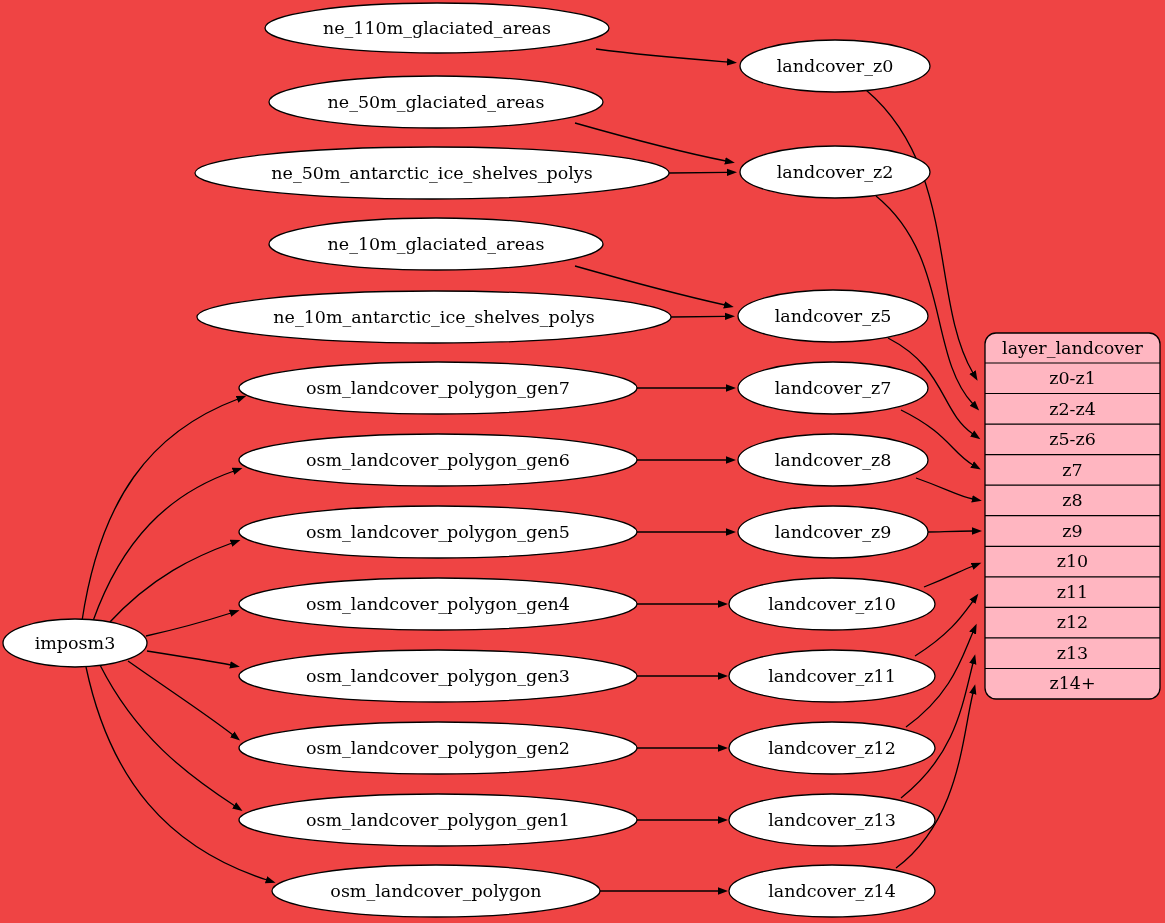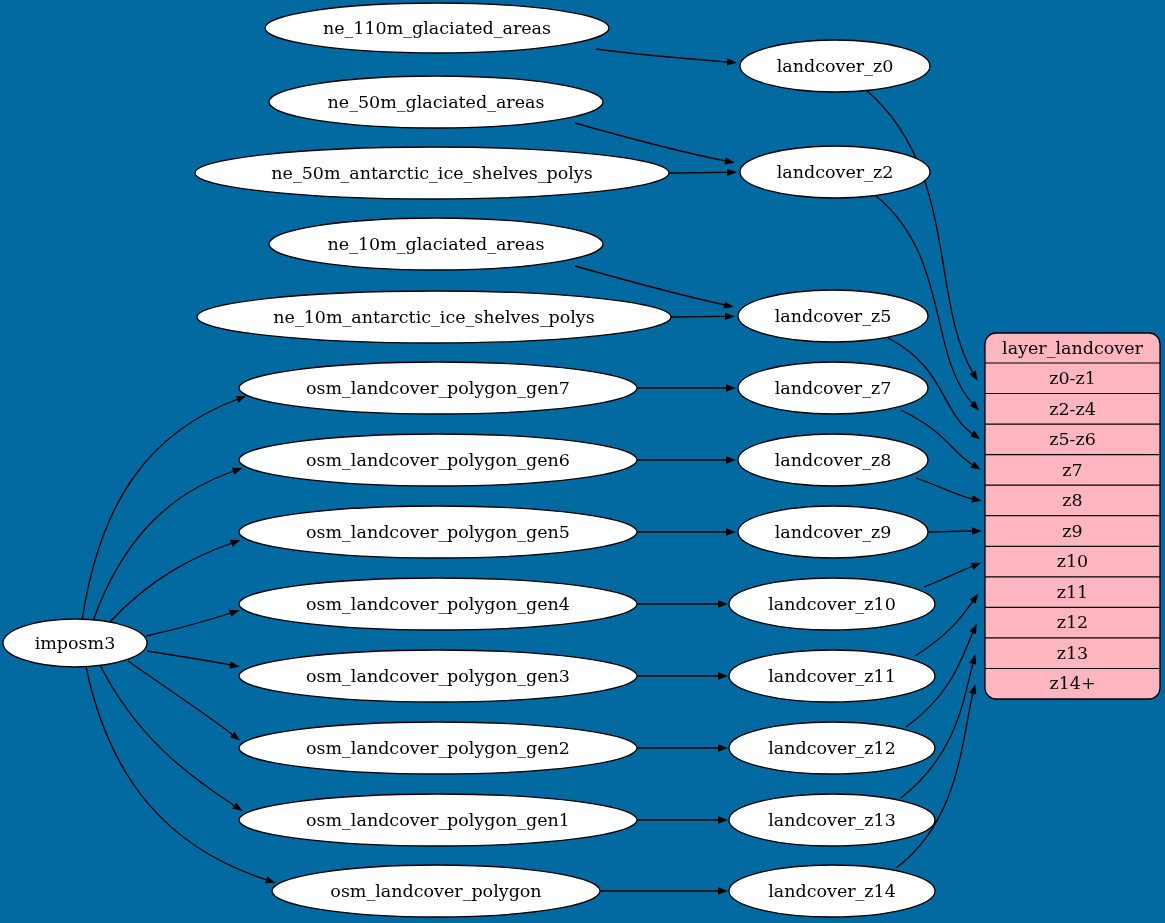--- a/index.html
+++ b/index.html
@@ -4,21 +4,21 @@
 <style>
   html, body {
     margin: 0;
     padding: 0;
     background: #ffffff;
   }
   #stage {
     position: relative;
     width: 1165px;
     height: 923px;
-    background: #0369a1;
+    background: #ef4444;
     font-family: "DejaVu Serif", serif;
   }
   svg text {
     font-family: "DejaVu Serif", serif;
     font-size: 17.5px;
     fill: #000000;
   }
   .node ellipse {
     fill: #ffffff;
     stroke: #000000;

